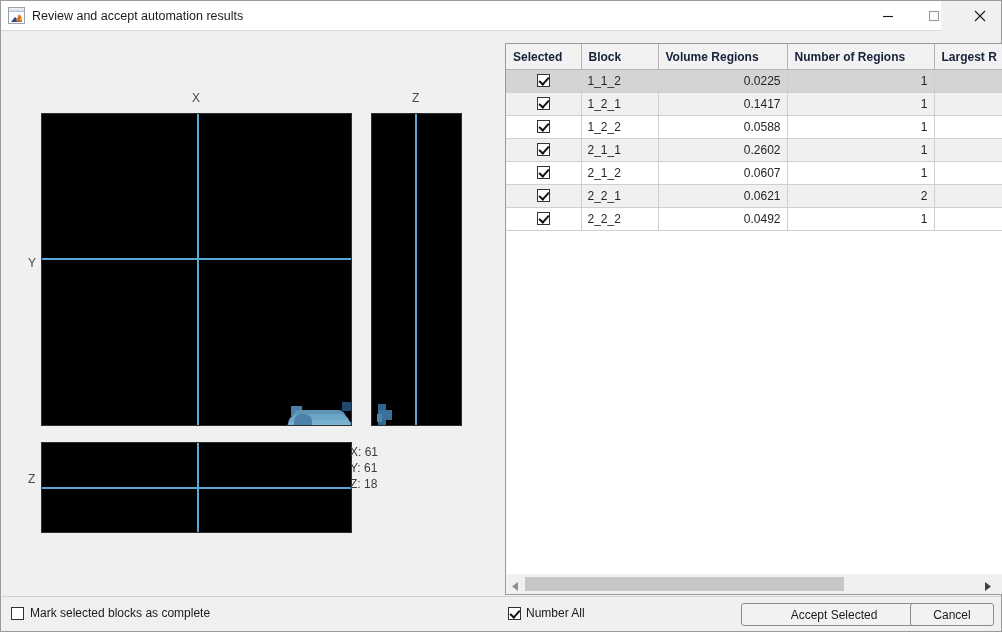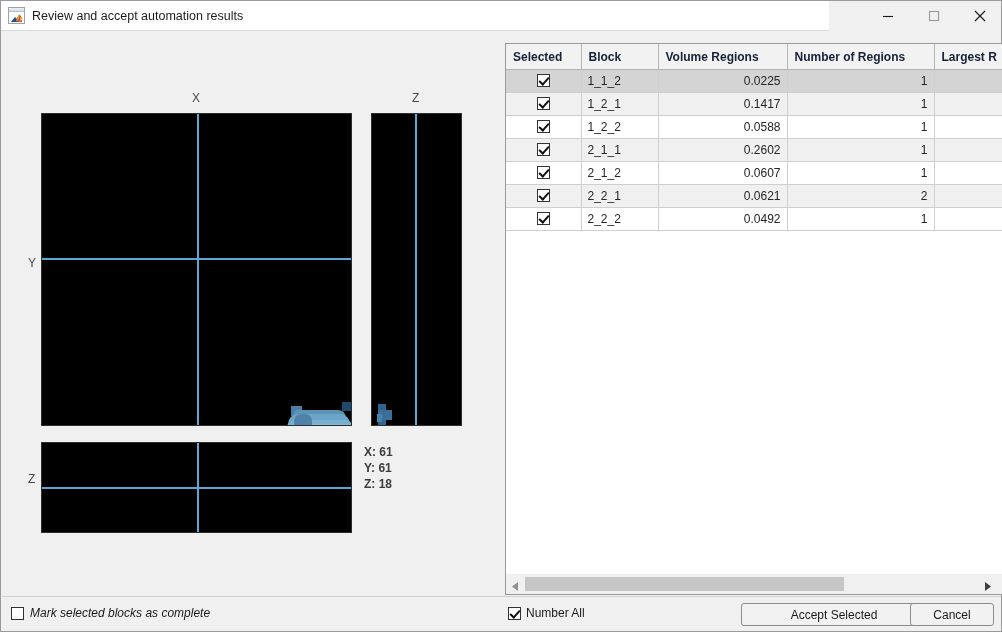--- a/index.html
+++ b/index.html
@@ -24,21 +24,21 @@
     height: 632px;
     background: #f0f0f0;
     border: 1px solid #9a9a9a;
     box-sizing: border-box;
   }
 
   
   .titlebar {
     position: absolute;
     left: 0; top: 0;
-    width: 828px;
+    width: 940px;
     height: 30px;
     background: #ffffff;
     border-bottom: 1px solid #d9d9d9;
     box-sizing: border-box;
   }
   .app-icon {
     position: absolute;
     left: 7px; top: 6px;
     width: 17px; height: 17px;
     background: #fdfdfd;
@@ -337,21 +337,21 @@
 
       <div class="blob" style="left:5px; top:300px; width:5px; height:8px; background:#4a84ad;"></div>
       <div class="xhair-v" style="left:43px;"></div>
     </div>
 
     <div class="img-panel" style="left:39px; top:410px; width:311px; height:91px;">
       <div class="xhair-v" style="left:155px;"></div>
       <div class="xhair-h" style="top:44px;"></div>
     </div>
 
-    <div class="coord-readout" style="left:362px; top:412px;font-weight:bold;">
+    <div class="coord-readout" style="left:348px; top:412px;">
       <div>X: 61</div>
       <div>Y: 61</div>
       <div>Z: 18</div>
     </div>
   </div>
 
   <div class="table-pane">
     <table class="grid">
       <colgroup>
         <col class="col-sel">
@@ -431,21 +431,21 @@
     </button>
     <div class="hs-thumb"></div>
     <button class="hs-arrow hs-right">
       <svg width="7" height="9" viewBox="0 0 7 9">
           <polygon points="0,0 0,9 6,4.5" fill="#404040"></polygon>
         </svg>
     </button>
   </div>
 
   <div class="bottom-bar">
-    <div class="mark-complete" style="position:absolute; left:9px; top:9px;font-style:italic;">
+    <div class="mark-complete" style="position:absolute; left:9px; top:9px;">
       <span class="cbox" id="cb-mark"></span>
       <span class="lbl">Mark selected blocks as complete</span>
     </div>
 
     <div class="select-all">
       <span class="cbox checked" id="cb-all"></span>
       <span class="lbl">Number All</span>
     </div>
 
     <button class="dlg-btn btn-accept">Accept Selected</button>

